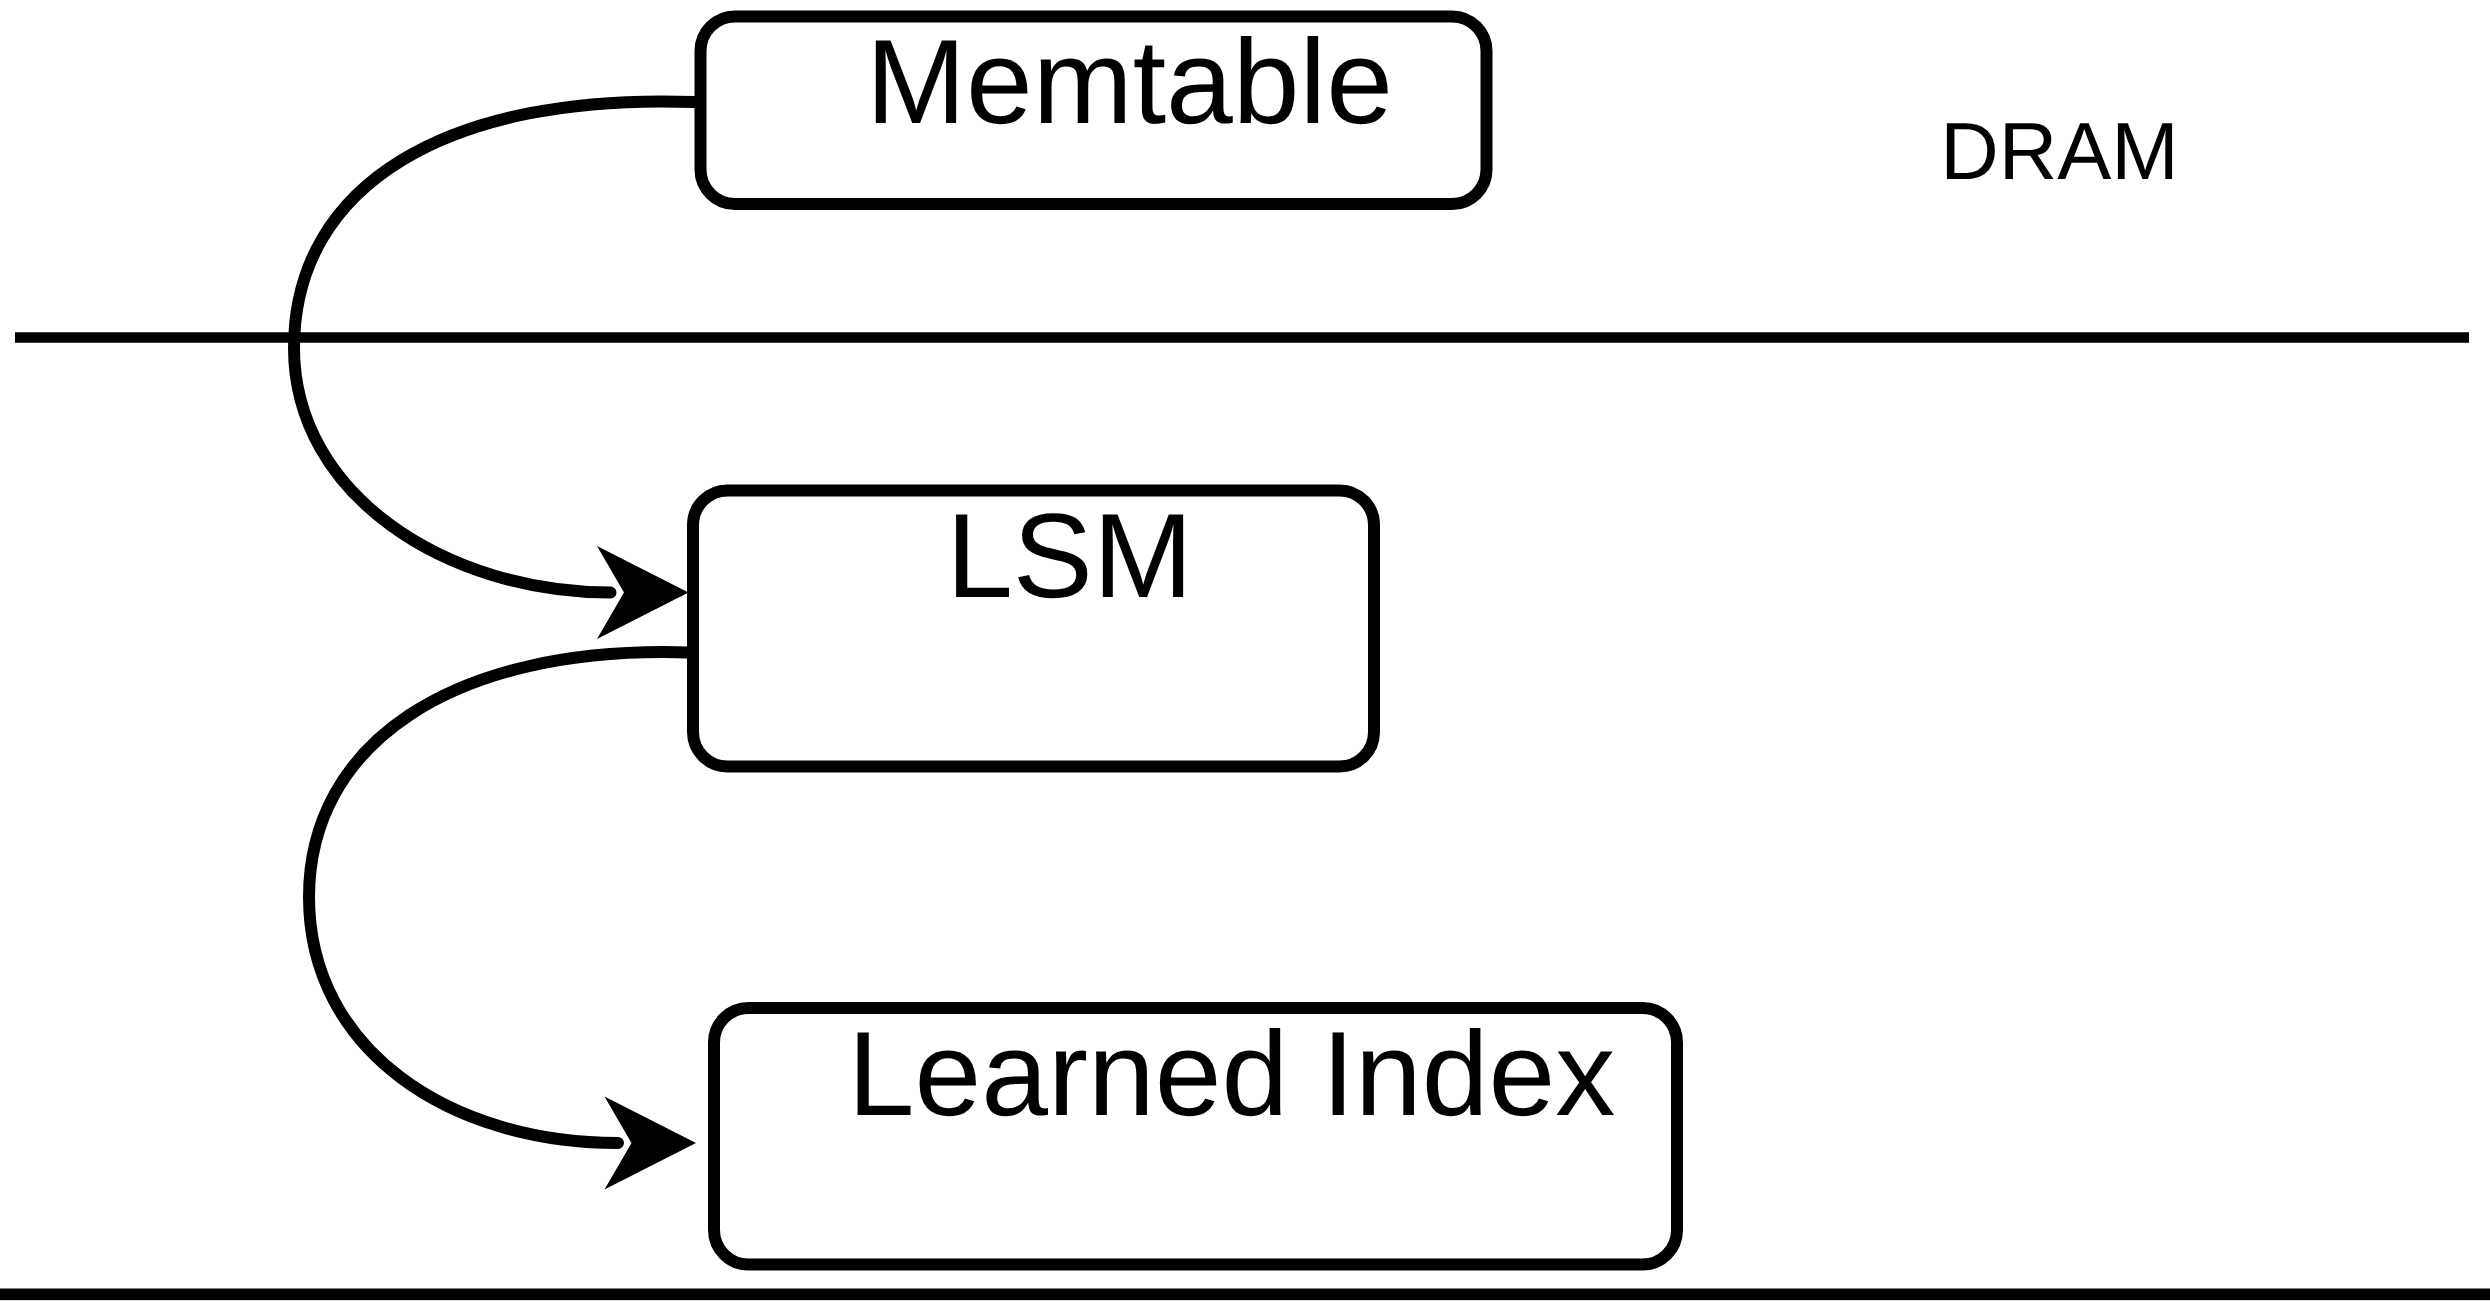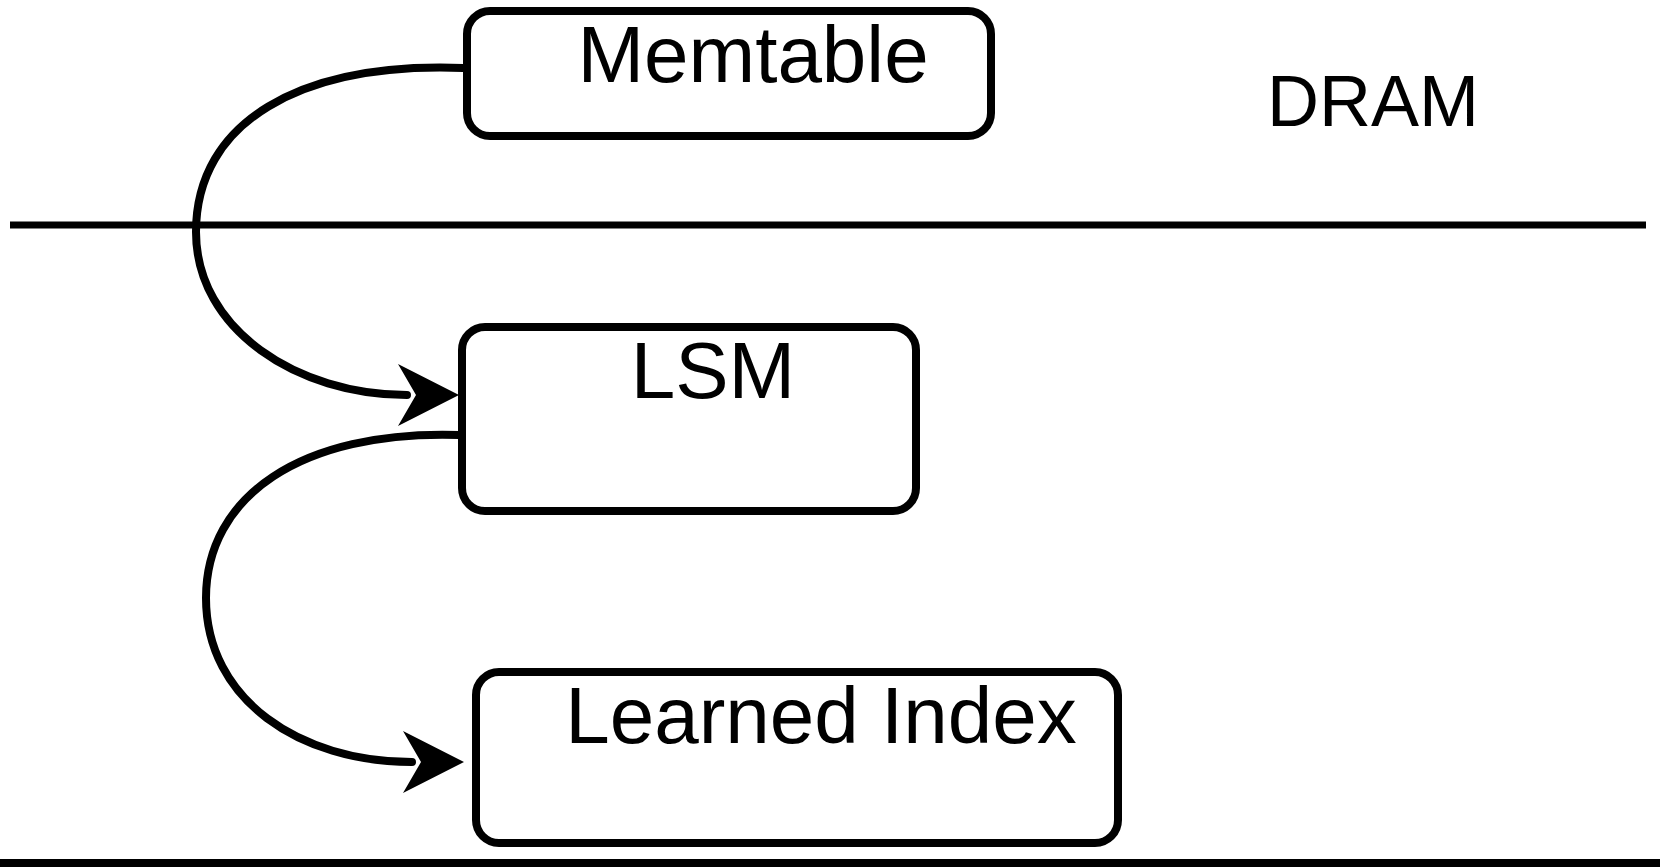--- a/index.html
+++ b/index.html
@@ -37,21 +37,21 @@
     padding-left: 48px;
   }
   #node-memtable { left: 463px; top: 7px;   width: 532px; height: 133px; }
   #node-lsm      { left: 458px; top: 323px; width: 462px; height: 192px; }
   #node-learned  { left: 472px; top: 668px; width: 650px; height: 179px; }
   .region-label {
     position: absolute;
     display: flex;
     align-items: center;
     justify-content: center;
-    font-size: 72px;
+    font-size: 54px;
     line-height: 1;
     white-space: nowrap;
   }
   #label-dram { left: 1253px; top: 58px;  width: 240px; height: 86px; }
   #label-ssd  { left: 1261px; top: 353px; width: 240px; height: 86px; }
 </style>
 </head>
 <body>
 
 <div id="stage">

